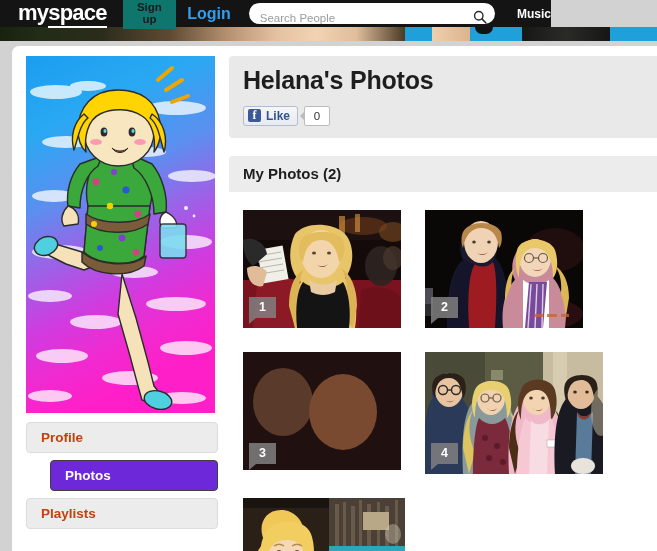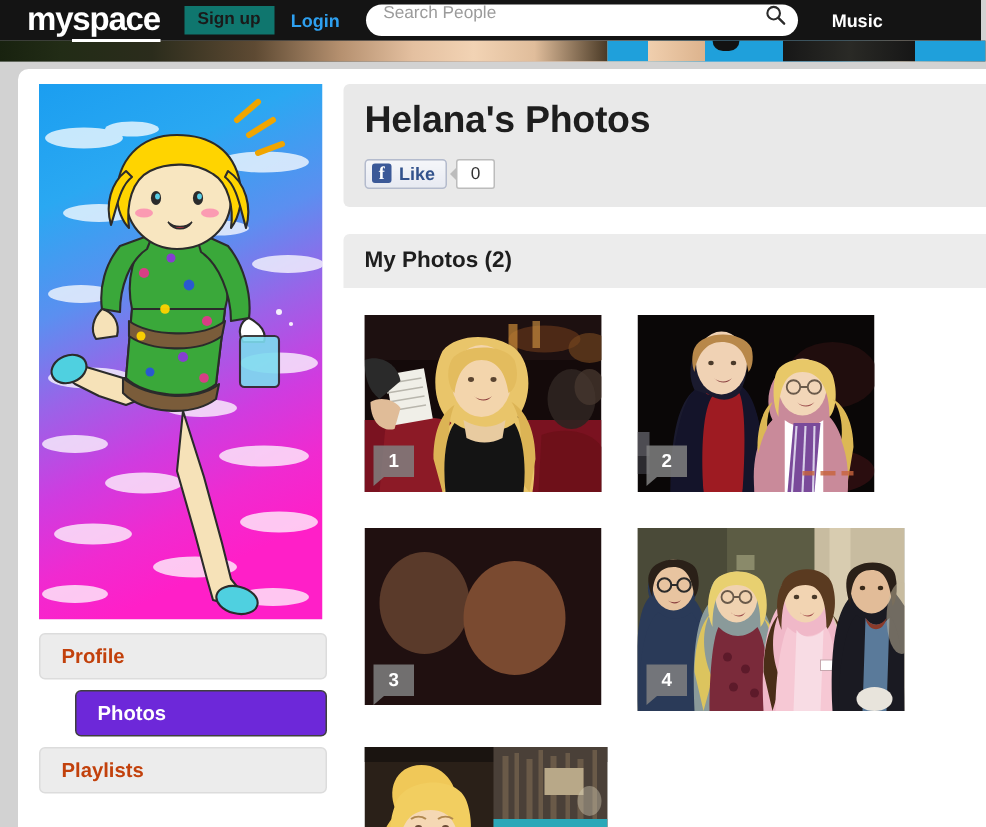--- a/index.html
+++ b/index.html
@@ -6,21 +6,21 @@
   html, body {
     width: 657px; height: 551px;
     overflow: hidden;
     background: #d2d2d2;
     font-family: "Liberation Sans", sans-serif;
   }
 
   
   #topnav {
     position: absolute; left: 0; top: 0;
-    width: 654px; height: 27px;
+    width: 551px; height: 27px;
     background: #141414;
     display: flex; align-items: center;
     padding-left: 18px;
     z-index: 20;
   }
   #logo {
     color: #ffffff;
     font-size: 22px;
     font-weight: 700;
     letter-spacing: -0.8px;
@@ -39,32 +39,32 @@
     font-weight: 700;
     padding: 4px 9px 4px 9px;
     margin-left: 16px;
     line-height: 1;
     border: none;
     cursor: pointer;
     font-family: "Liberation Sans", sans-serif;
   }
   #login-link {
     color: #2ea0f0;
-    font-size: 12px;
+    font-size: 16px;
     font-weight: 700;
     margin-left: 11px;
     text-decoration: none;
     cursor: pointer;
   }
   #search-wrap {
     margin-left: 18px;
     width: 288px; height: 21px;
     background: #ffffff;
     border-radius: 11px;
-    display: flex; align-items: flex-start;
+    display: flex; align-items: flex-end;
     padding: 0 8px 0 11px;
   }
   #search-input {
     flex: 1;
     border: none; outline: none;
     font-size: 11.5px;
     color: #3a3a3a;
     background: transparent;
     font-family: "Liberation Sans", sans-serif;
   }

